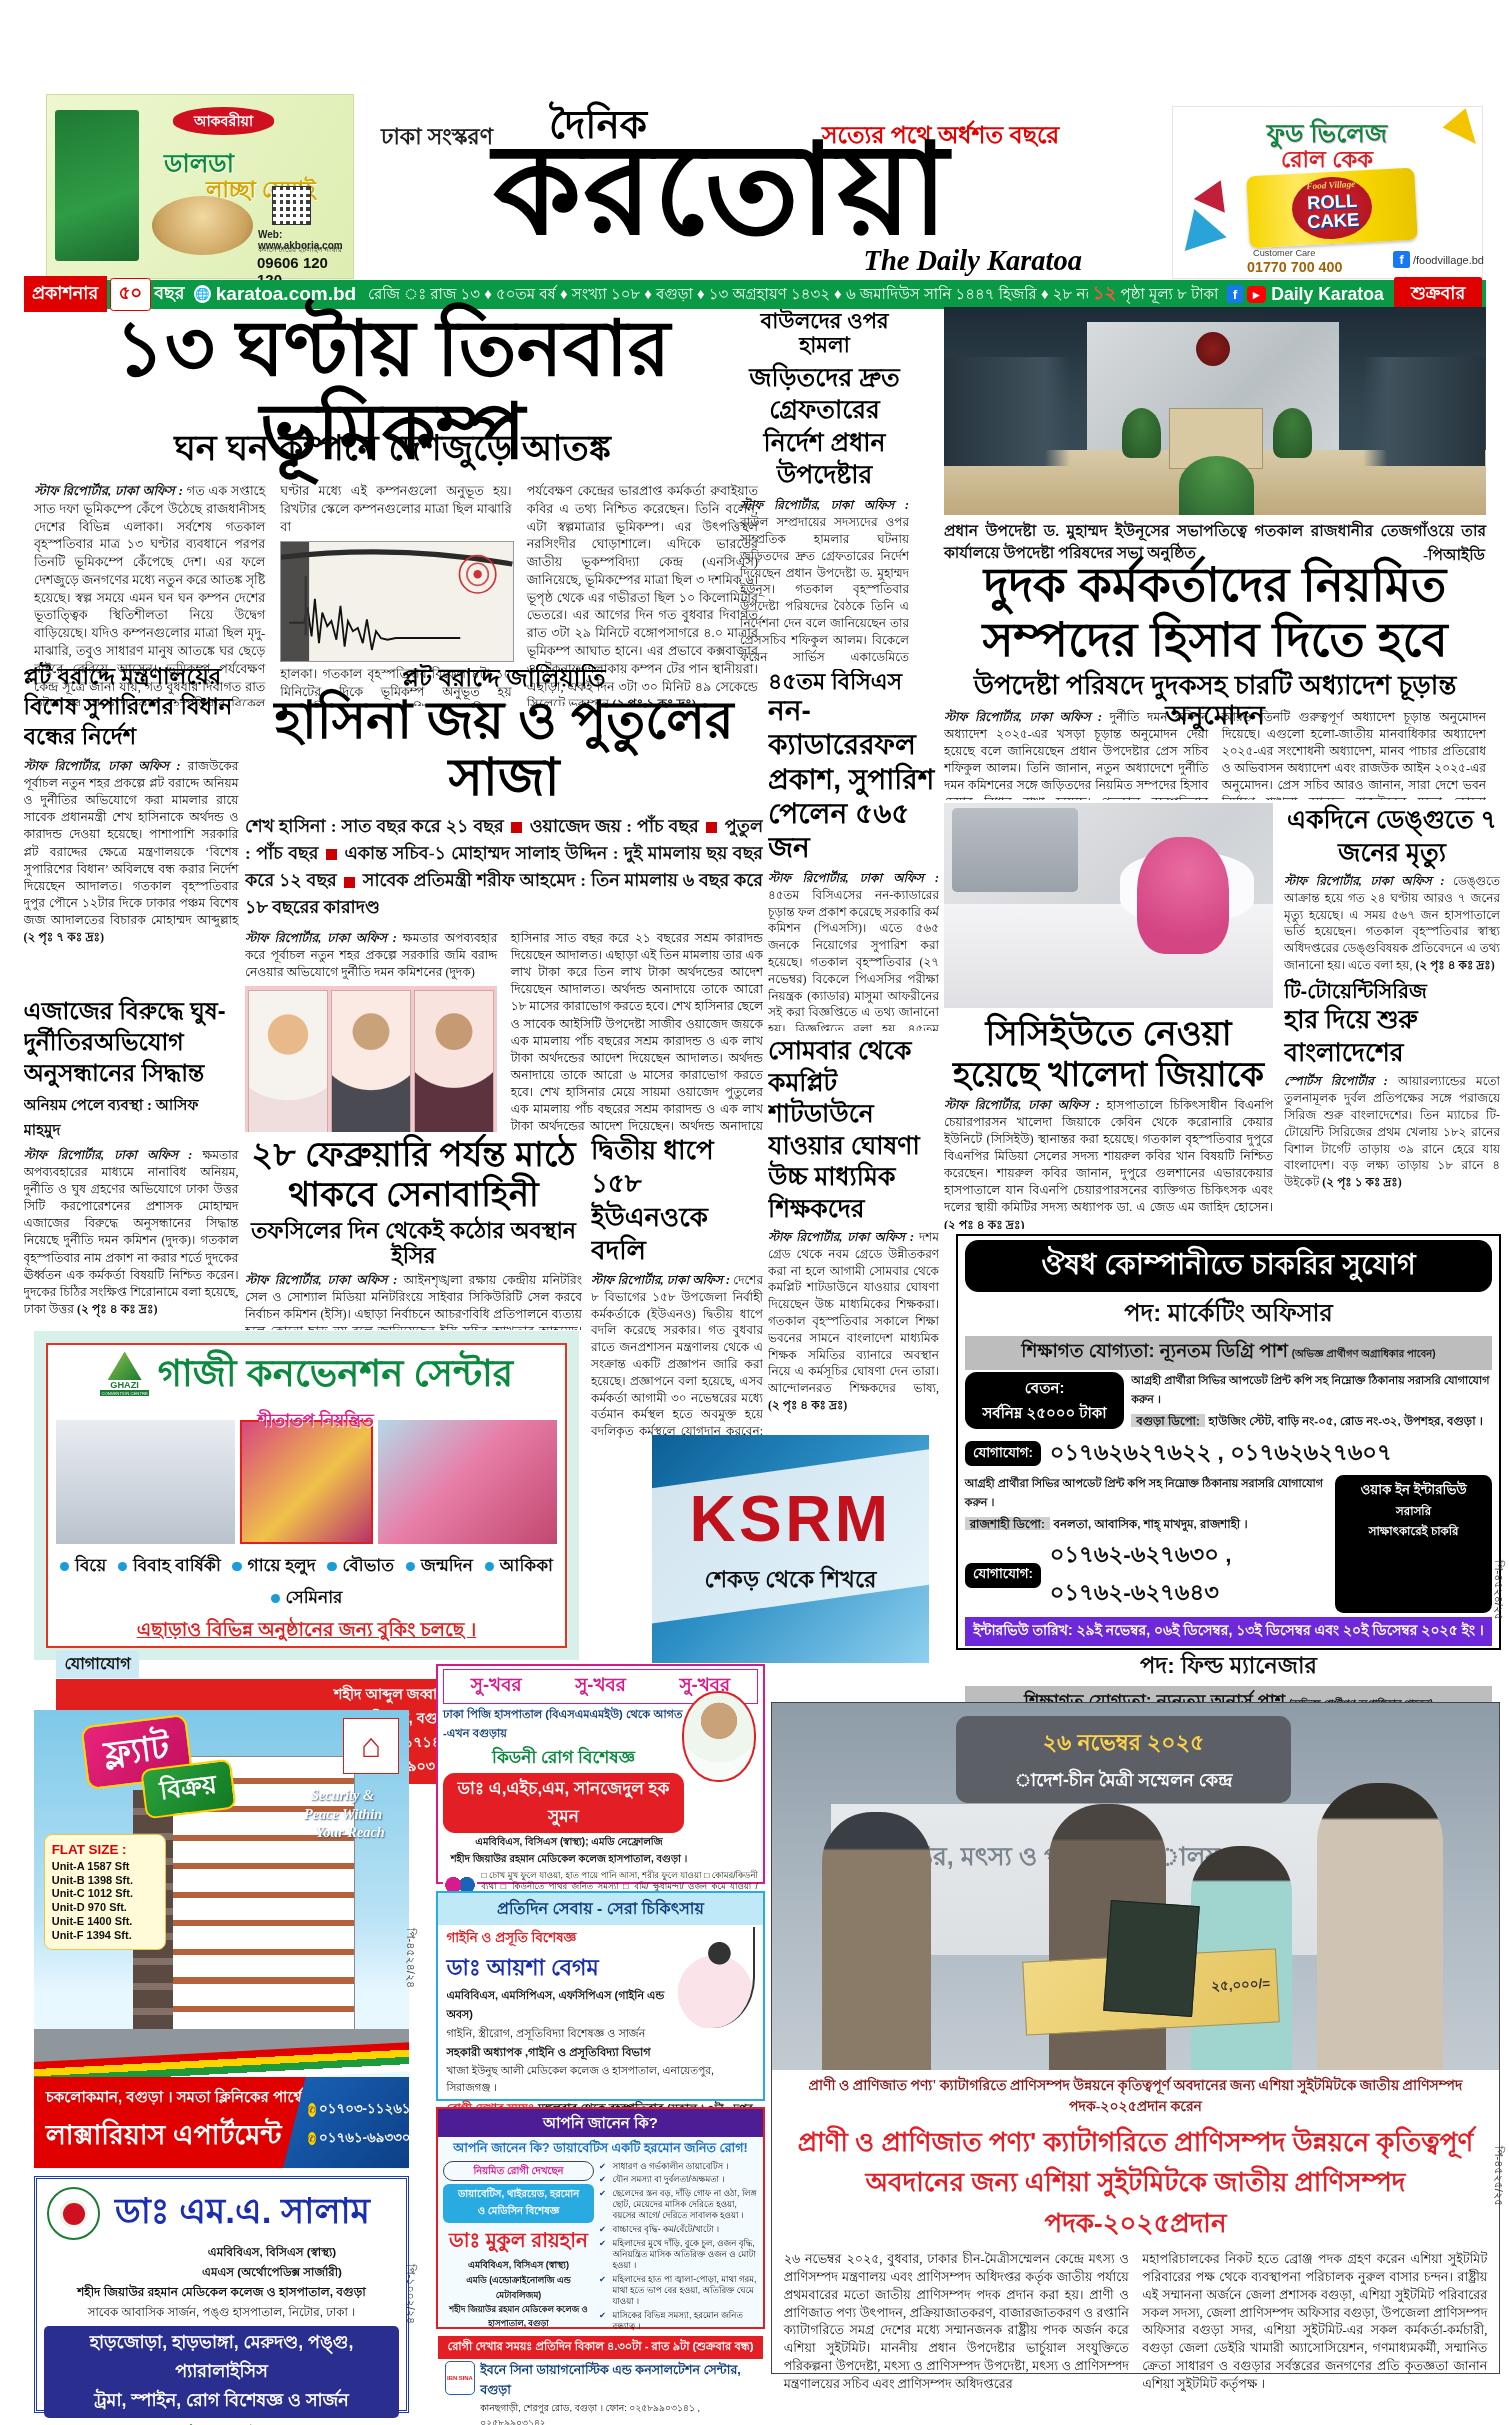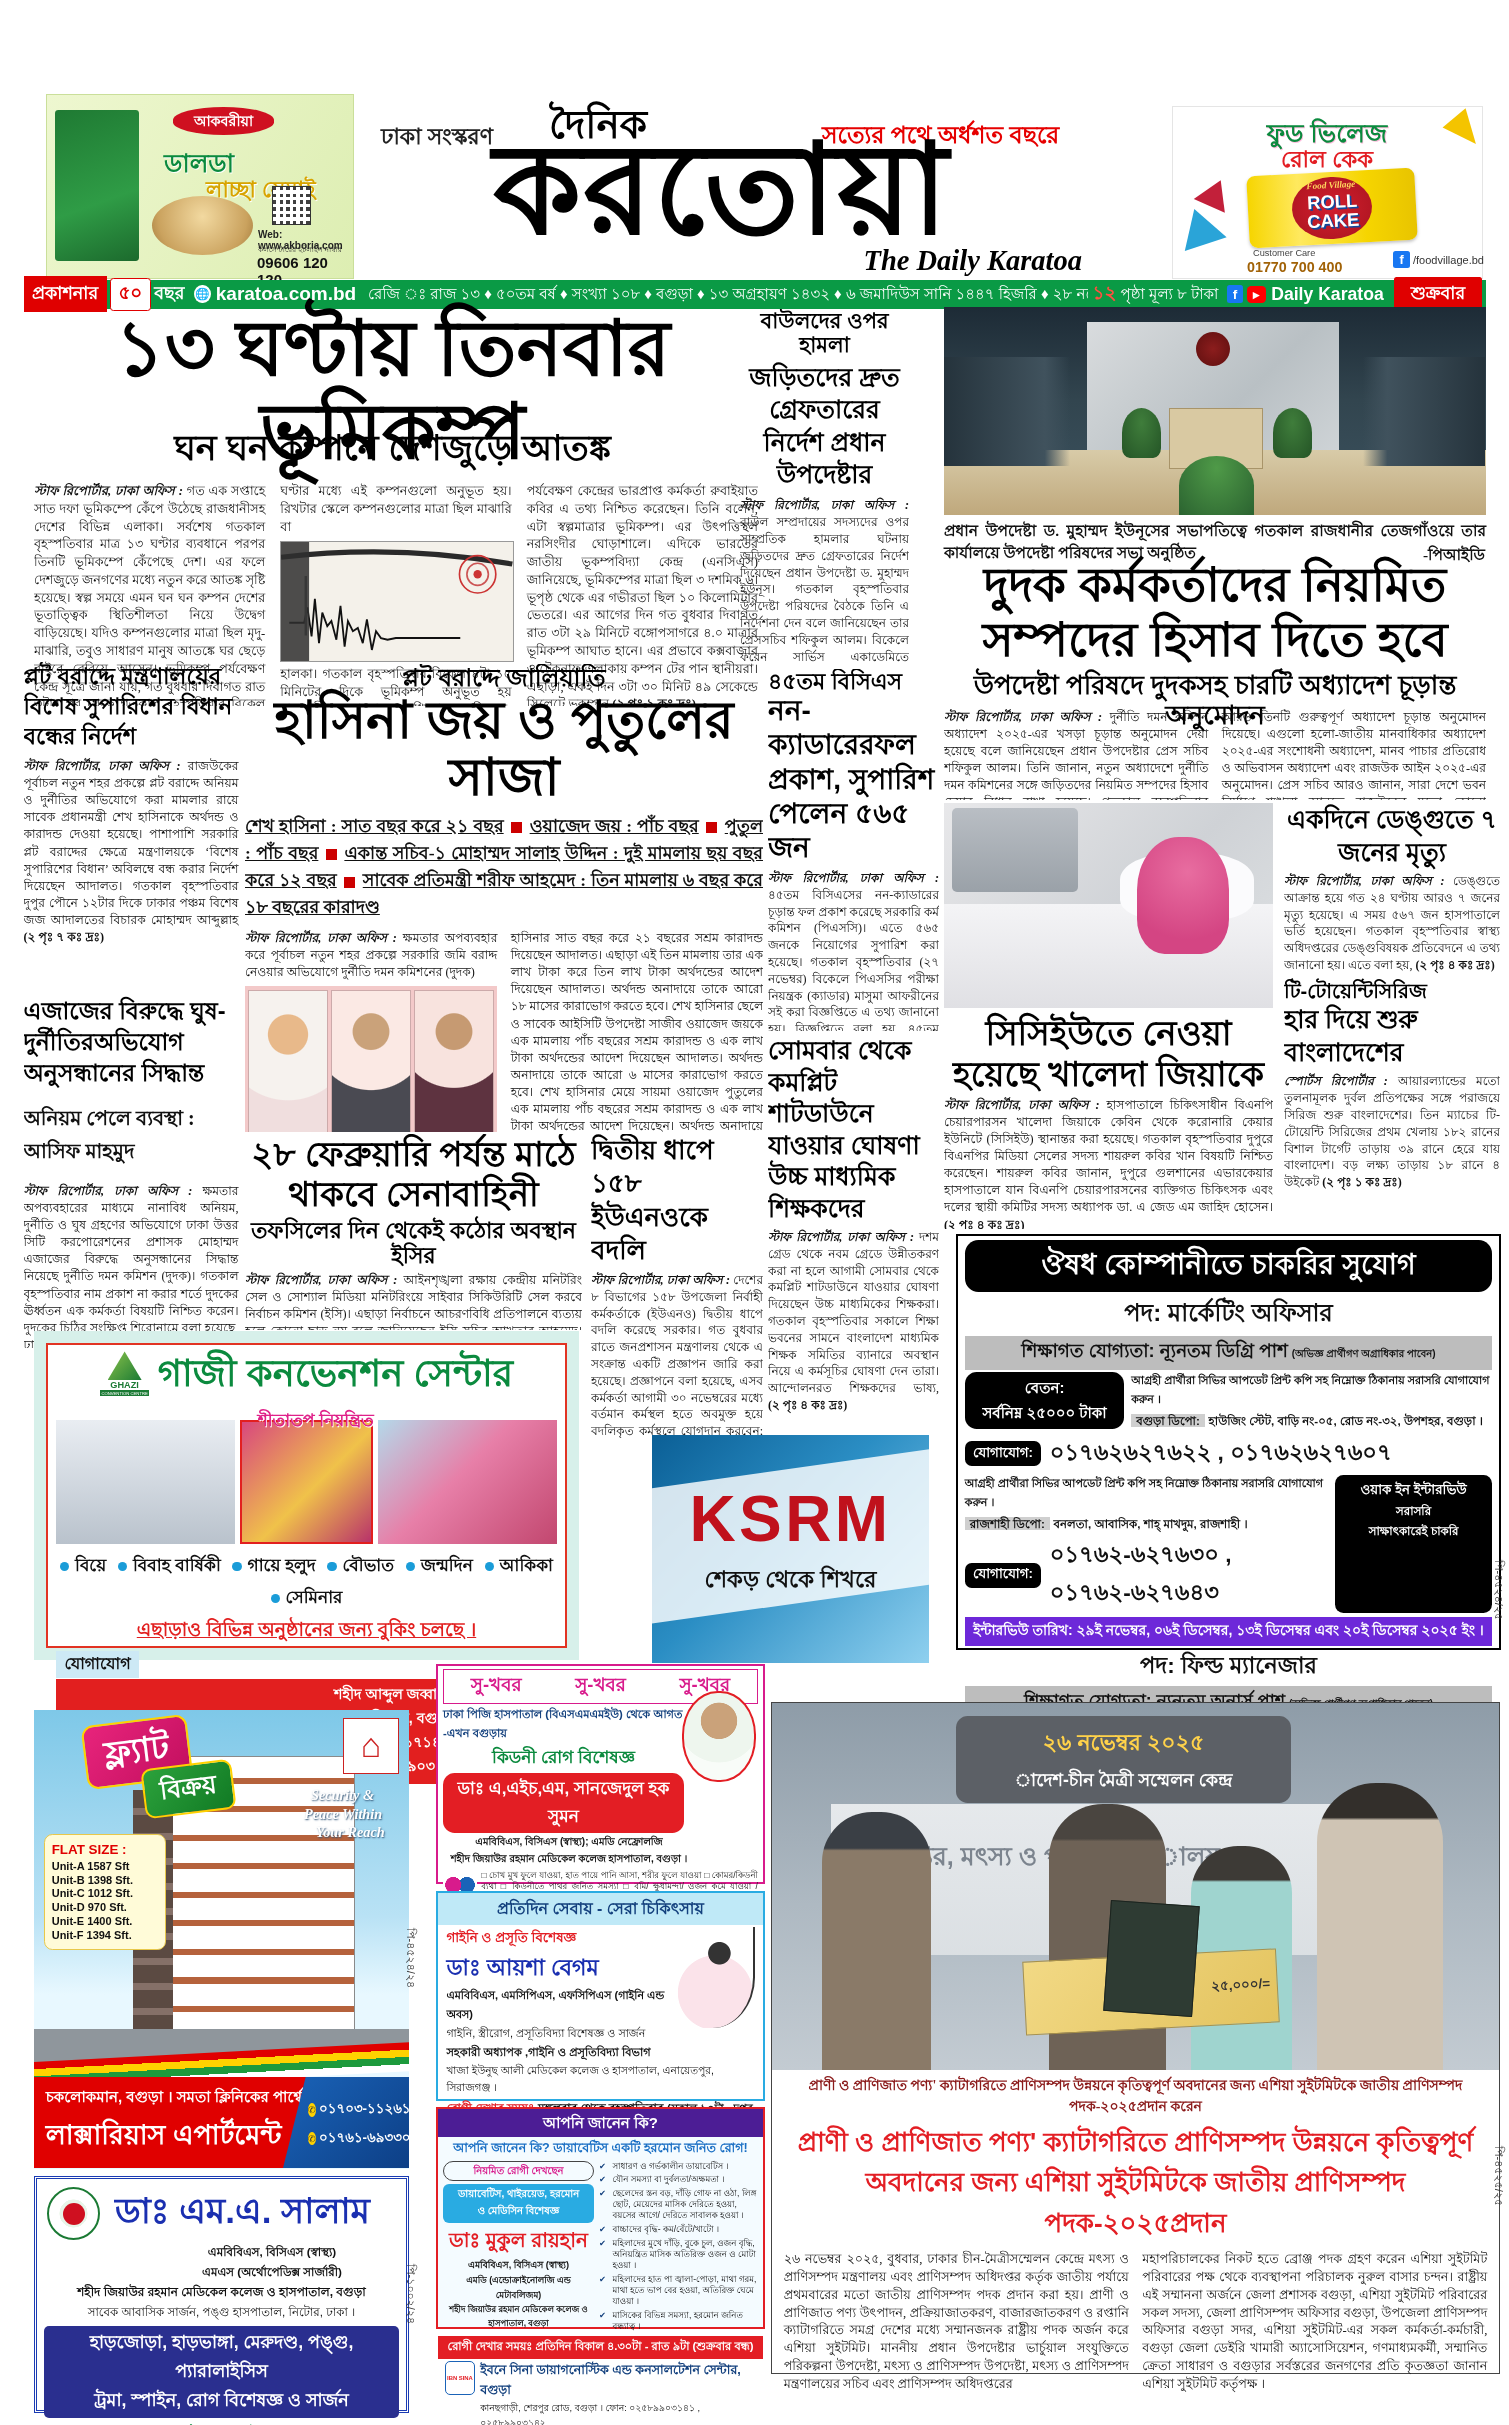--- a/index.html
+++ b/index.html
@@ -164,30 +164,30 @@
 
   <div class="abs ovh" style="left:23.5px;top:662px;width:215px;height:329px;">
     <div class="hl" style="font-size:22.6px;line-height:1.32;text-align:left;">প্লট বরাদ্দে মন্ত্রণালয়ের বিশেষ সুপারিশের বিধান বন্ধের নির্দেশ</div>
     <p class="bd" style="font-size:12.2px;margin-top:6.7px;"><span class="bi">স্টাফ রিপোর্টার, ঢাকা অফিস :</span>
       <span>রাজউকের পূর্বাচল নতুন শহর প্রকল্পে প্লট বরাদ্দে অনিয়ম ও দুর্নীতির অভিযোগে করা মামলার রায়ে সাবেক প্রধানমন্ত্রী শেখ হাসিনাকে অর্থদন্ড ও কারাদন্ড দেওয়া হয়েছে। পাশাপাশি সরকারি প্লট বরাদ্দের ক্ষেত্রে মন্ত্রণালয়কে ‘বিশেষ সুপারিশের বিধান’ অবিলম্বে বন্ধ করার নির্দেশ দিয়েছেন আদালত। গতকাল বৃহস্পতিবার দুপুর পৌনে ১২টার দিকে ঢাকার পঞ্চম বিশেষ জজ আদালতের বিচারক মোহাম্মদ আব্দুল্লাহ</span>
       <span class="jp">(২ পৃঃ ৭ কঃ দ্রঃ)</span></p>
   </div>
 
   <div class="abs ovh" style="left:23.5px;top:996px;width:215px;height:352px;">
     <div class="hl" style="font-size:23.5px;line-height:1.32;text-align:left;">এজাজের বিরুদ্ধে ঘুষ-দুর্নীতিরঅভিযোগ অনুসন্ধানের সিদ্ধান্ত</div>
-    <div class="b" style="font-size:20px;margin:14px 0;">অনিয়ম পেলে ব্যবস্থা : আসিফ মাহমুদ</div>
+    <div class="b" style="font-size:15px;margin:4px 0;">অনিয়ম পেলে ব্যবস্থা : আসিফ মাহমুদ</div>
     <p class="bd" style="font-size:12.2px;"><span class="bi">স্টাফ রিপোর্টার, ঢাকা অফিস :</span>
       <span>ক্ষমতার অপব্যবহারের মাধ্যমে নানাবিধ অনিয়ম, দুর্নীতি ও ঘুষ গ্রহণের অভিযোগে ঢাকা উত্তর সিটি করপোরেশনের প্রশাসক মোহাম্মদ এজাজের বিরুদ্ধে অনুসন্ধানের সিদ্ধান্ত নিয়েছে দুর্নীতি দমন কমিশন (দুদক)। গতকাল বৃহস্পতিবার নাম প্রকাশ না করার শর্তে দুদকের ঊর্ধ্বতন এক কর্মকর্তা বিষয়টি নিশ্চিত করেন। দুদকের চিঠির সংক্ষিপ্ত শিরোনামে বলা হয়েছে, ঢাকা উত্তর</span>
       <span class="jp">(২ পৃঃ ৪ কঃ দ্রঃ)</span></p>
   </div>
 
   <div class="abs ovh" style="left:245px;top:664px;width:518px;height:468px;">
     <div class="hl" style="font-size:24px;">প্লট বরাদ্দে জালিয়াতি</div>
     <div class="hl" style="font-size:52px;font-weight:900;line-height:1.1;">হাসিনা জয় ও পুতুলের সাজা</div>
-    <div class="b j" style="font-size:17.6px;line-height:1.55;margin:6.7px 0 8.4px;text-decoration:underline;">
+    <div class="b j" style="font-size:17.6px;line-height:1.55;margin:6.7px 0 8.4px;">
       <span>শেখ হাসিনা : সাত বছর করে ২১ বছর</span><span class="rsq"></span><span>ওয়াজেদ জয় : পাঁচ বছর</span><span class="rsq"></span><span>পুতুল : পাঁচ বছর</span><span class="rsq"></span><span>একান্ত সচিব-১ মোহাম্মদ সালাহ উদ্দিন : দুই মামলায় ছয় বছর করে ১২ বছর</span><span class="rsq"></span><span>সাবেক প্রতিমন্ত্রী শরীফ আহমেদ :  তিন মামলায় ৬ বছর করে ১৮ বছরের কারাদণ্ড</span>
     </div>
     <div style="display:flex;gap:13.4px;">
       <div style="flex:1;">
         <p class="bd" style="font-size:12.2px;"><span class="bi">স্টাফ রিপোর্টার, ঢাকা অফিস :</span>
           <span>ক্ষমতার অপব্যবহার করে পূর্বাচল নতুন শহর প্রকল্পে সরকারি জমি বরাদ্দ নেওয়ার অভিযোগে দুর্নীতি দমন কমিশনের (দুদক)</span></p>
         <div style="width:100%;height:154px;display:flex;gap:3.4px;background:#f3c9c9;padding:3.4px;box-sizing:border-box;">
           <div style="flex:1;background:radial-gradient(circle at 50% 30%,#e8b98a 18%,#f6f2ee 19% 60%,#f0dede 61%);border:0.8px solid #caa;"></div>
           <div style="flex:1;background:radial-gradient(circle at 50% 28%,#caa27a 16%,#fbe9e4 17% 52%,#4a4a52 53%);border:0.8px solid #caa;"></div>
           <div style="flex:1;background:radial-gradient(circle at 50% 28%,#c69a72 16%,#f8e3de 17% 50%,#5e3340 51%);border:0.8px solid #caa;"></div>

